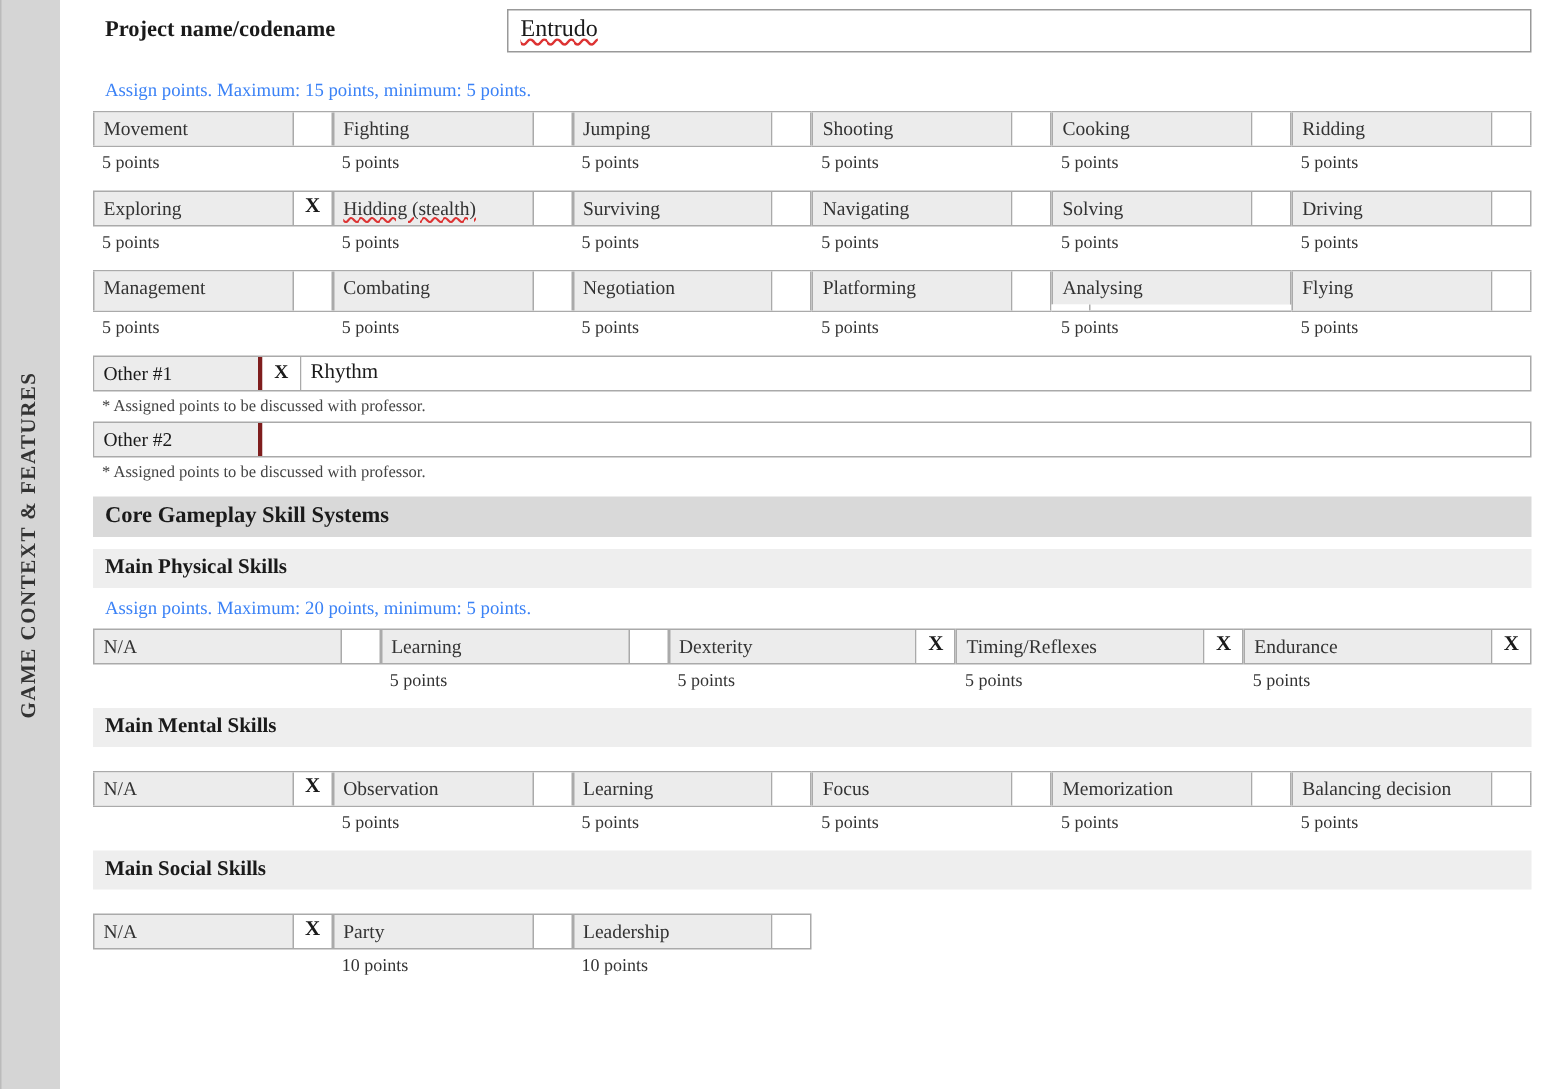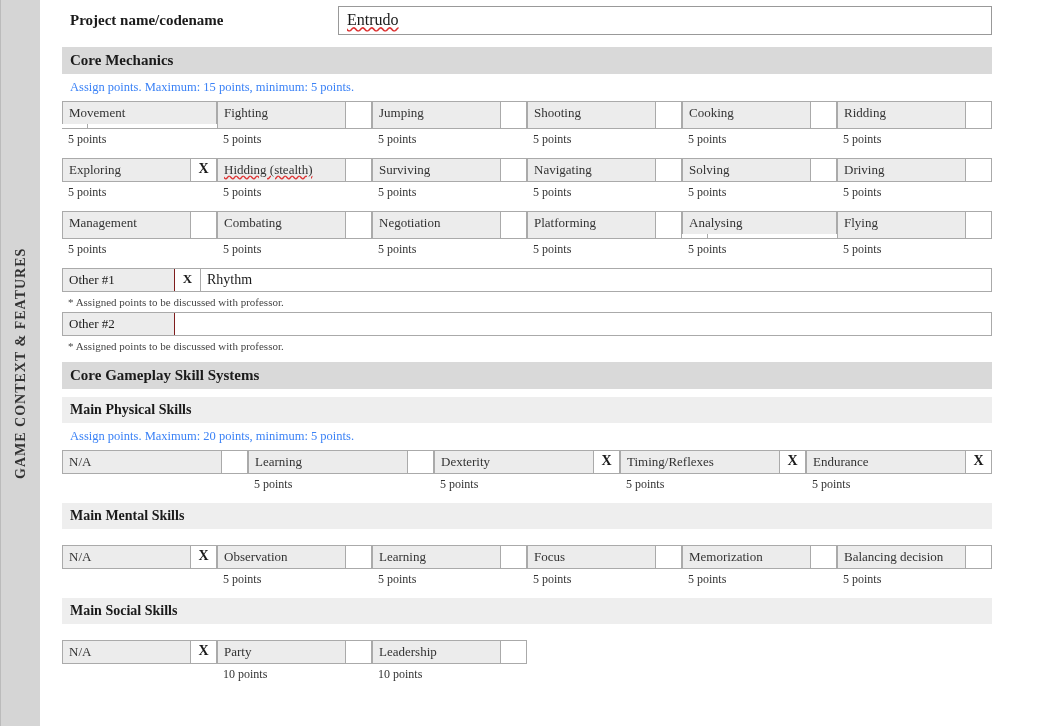--- a/index.html
+++ b/index.html
@@ -24,21 +24,21 @@
     writing-mode: vertical-rl;
     transform: rotate(180deg);
     font-weight: bold;
     font-size: 14px;
     letter-spacing: 1px;
     color: #333;
     border-right: 1px solid #bbb;
   }
   .content {
     flex: 1;
-    padding: 6px 52px 10px 22px;
+    padding: 6px 23px 10px 22px;
   }
   .proj-row {
     display: flex;
     margin-bottom: 12px;
   }
   .proj-label {
     width: 276px;
     font-weight: bold;
     font-size: 15px;
     padding: 6px 8px;
@@ -113,21 +113,21 @@
     text-decoration-style: wavy;
     text-decoration-color: #d33;
   }
   .other-row {
     display: flex;
     border: 1px solid #aaa;
   }
   .other-label {
     width: 112px;
     background: #ececec;
-    border-right: 1px solid #7f1d1d;
+    border-right: 3px solid #7f1d1d;
     padding: 3px 6px;
     font-size: 13px;
   }
   .other-chk {
     width: 26px;
     background: #fff;
     border-right: 1px solid #aaa;
     text-align: center;
     font-weight: bold;
     padding: 2px 0;
@@ -149,26 +149,25 @@
 
 <div class="wrapper">
   <div class="side-tab">GAME CONTEXT &amp; FEATURES</div>
   <div class="content">
 
     <div class="proj-row">
       <div class="proj-label">Project name/codename</div>
       <div class="proj-input">Entrudo</div>
     </div>
 
-    <div class="section-head">Core Mechanics</div>
     <div class="instruction">Assign points. Maximum: 15 points, minimum: 5 points.</div>
 
     <div id="cm-rows">
         <div class="skill-row">
-          <div class="skill-cell" style="width: 16.6667%; flex-direction: column;">
+          <div class="skill-cell" style="width: 16.6667%;">
             <div class="skill-label">Movement</div>
             <div class="chk"></div>
           </div>
           <div class="skill-cell" style="width: 16.6667%;">
             <div class="skill-label">Fighting</div>
             <div class="chk"></div>
           </div>
           <div class="skill-cell" style="width: 16.6667%;">
             <div class="skill-label">Jumping</div>
             <div class="chk"></div>

